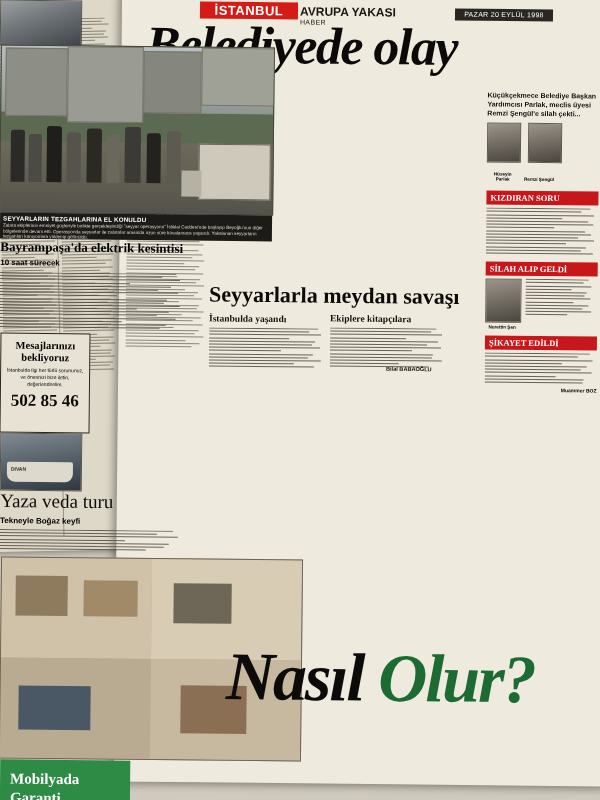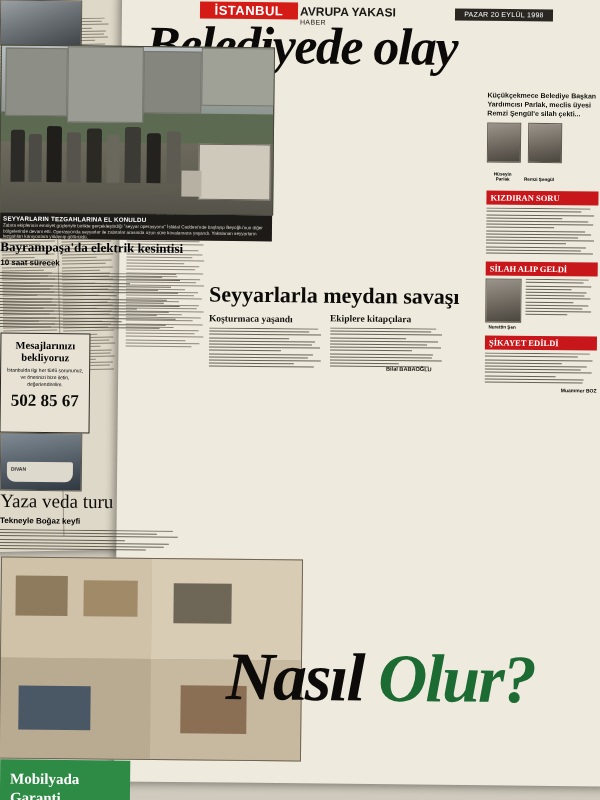--- a/index.html
+++ b/index.html
@@ -440,21 +440,21 @@
     <div class="ph-truck"></div>
   </div>
 
   <div id="photo-caption">
     <div class="cap-t">SEYYARLARIN TEZGAHLARINA EL KONULDU</div>
     <div class="cap-b">Zabıta ekiplerinin emniyet güçleriyle birlikte gerçekleştirdiği "seyyar operasyonu" İstiklal Caddesi'nde başlayıp Beyoğlu'nun diğer bölgelerinde devam etti. Operasyonda seyyarlar ile zabıtalar arasında uzun süre kovalamaca yaşandı. Yakalanan seyyarların tezgahları kamyonlara yüklenip götürüldü.</div>
   </div>
 
   <div class="t" id="sub-headline">Seyyarlarla meydan savaşı</div>
 
-  <div class="t col-head" style="left:209px;top:314px;width:120px;transform:rotate(0.6deg);">Koşturmaca yaşandı</div>
+  <div class="t col-head" style="left:209px;top:314px;width:120px;transform:rotate(0.6deg);">İstanbulda yaşandı</div>
   <div class="lines d" style="left:209px;top:328px;width:112px;height:40px;transform:rotate(0.6deg);">
     <i style="width:97%"></i>
       <i style="width:89%"></i>
       <i style="width:100%"></i>
       <i style="width:71%"></i>
       <i style="width:95%"></i>
       <i style="width:92%"></i>
       <i style="width:99%"></i>
       <i style="width:64%"></i>
       <i style="width:93%"></i>
@@ -569,21 +569,21 @@
         <i style="width:98%"></i>
         <i style="width:68%"></i>
         <i style="width:92%"></i>
         <i style="width:89%"></i>
     </div>
   </div>
 
   <div id="mesaj">
     <div class="m1">Mesajlarınızı bekliyoruz</div>
     <div class="m2">İstanbulda ilgi her türlü sorununuz, ve önerinizi bize iletin, değerlendirelim.</div>
-    <div class="m3">502 85 67</div>
+    <div class="m3">502 85 46</div>
   </div>
 
   <div id="yaza-photo">
     <div class="boat"></div>
   </div>
   <div id="yaza">
     <div class="hl">Yaza veda turu</div>
     <div class="sl">Tekneyle Boğaz keyfi</div>
     <div class="lines d" style="position:relative;width:178px;height:28px;margin-top:4px;">
       <i style="width:97%"></i>

